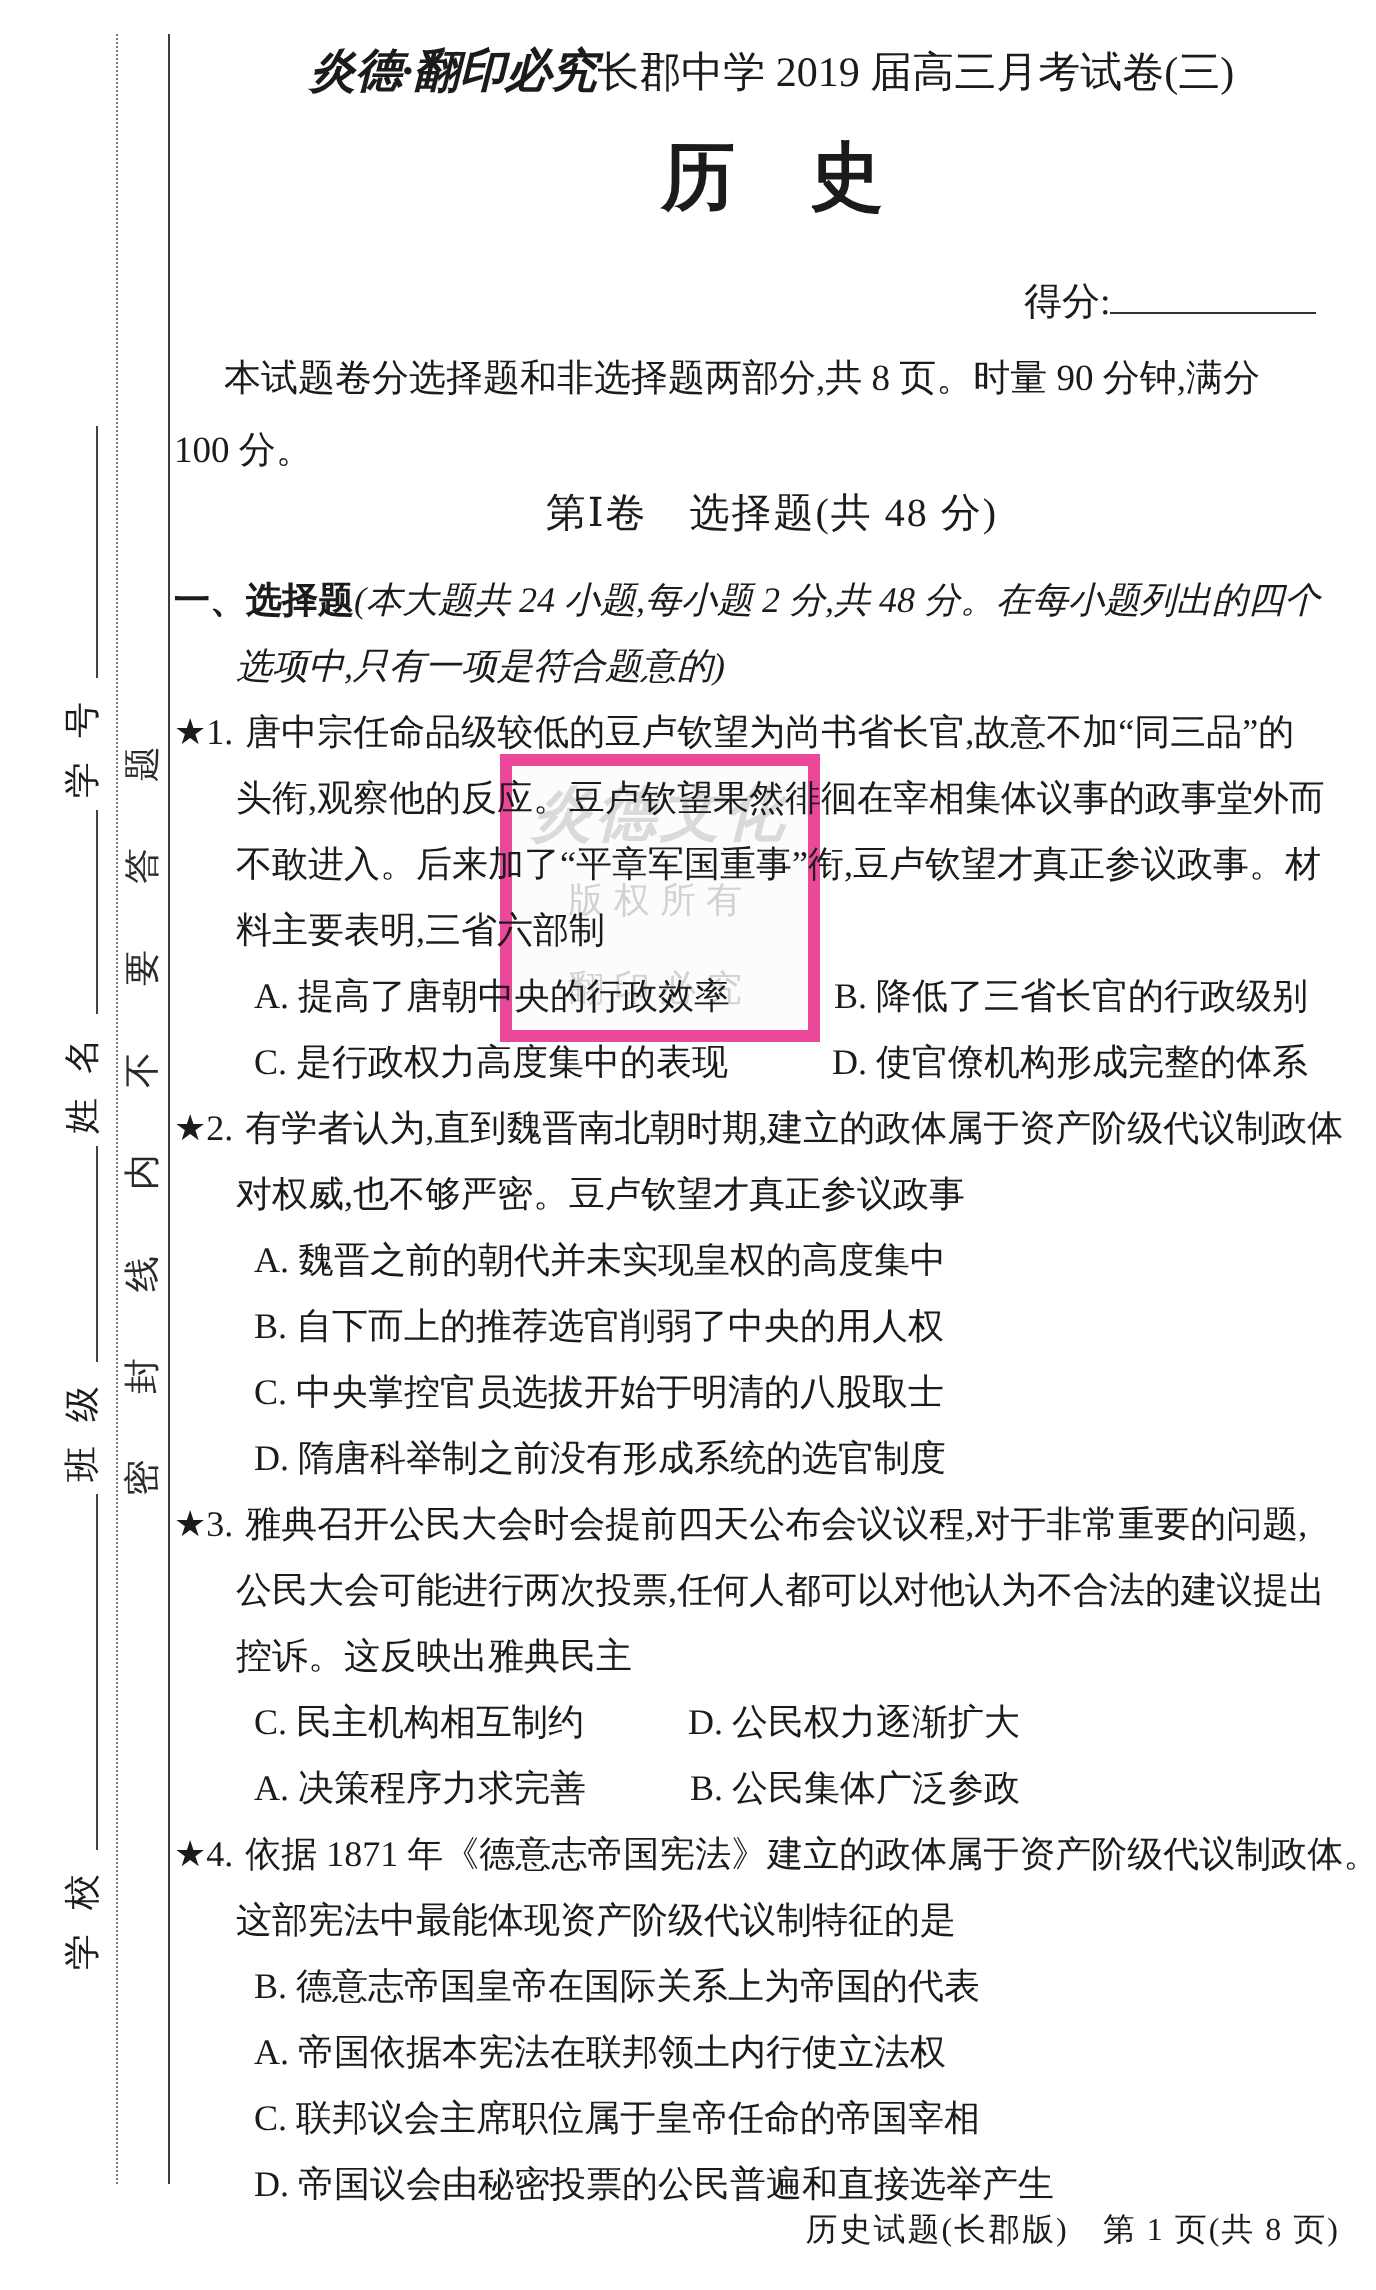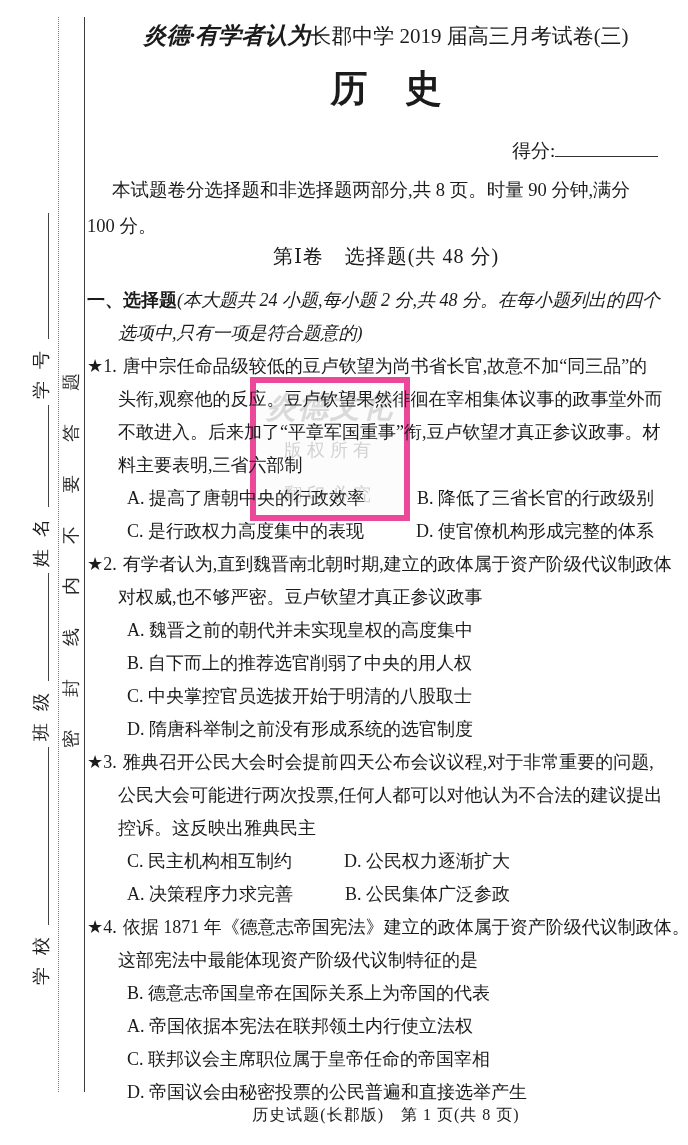--- a/index.html
+++ b/index.html
@@ -47,21 +47,21 @@
   
   .content{left:87px;top:284px;width:601px;font-size:18px;line-height:33px;z-index:1;}
   .line{white-space:nowrap;}
   .hang{padding-left:31px;}
   .opt-single{padding-left:40px;}
   .opt-pair{display:flex;column-gap:52px;padding-left:40px;}
   .qnum{margin-right:6px;}
   .bold{font-weight:bold;}
   .kai{font-style:italic;}
   
-  .footer{left:87px;top:1105px;width:598px;text-align:center;font-size:16px;letter-spacing:1px;z-index:1;}
+  .footer{left:72px;top:1105px;width:598px;text-align:right;font-size:16px;letter-spacing:1px;z-index:1;}
 </style>
 </head>
 <body>
 
 <div class="abs seal-dashed"></div>
 <div class="abs content-border"></div>
 
 <div class="abs margin-fields">
   <span class="mf-label">学校</span>
     <span class="mf-blank w180"></span>
@@ -75,21 +75,21 @@
 
 <div class="abs seal-text">密封线内不要答题</div>
 
 <div class="abs watermark">
   <div class="wm1">炎德文化</div>
   <div class="wm2">版权所有</div>
   <div class="wm3">翻印必究</div>
 </div>
 
 <div class="abs hdr">
-  <span class="brand">炎德·有学者认为</span><span>长郡中学 2019 届高三月考试卷(三)</span>
+  <span class="brand">炎德·翻印必究</span><span>长郡中学 2019 届高三月考试卷(三)</span>
 </div>
 
 <div class="abs subject">历　史</div>
 
 <div class="abs score">
   <span>得分:</span><span class="score-blank"></span>
 </div>
 
 <div class="abs intro">
   <div class="line indent1">本试题卷分选择题和非选择题两部分,共 8 页。时量 90 分钟,满分</div>

